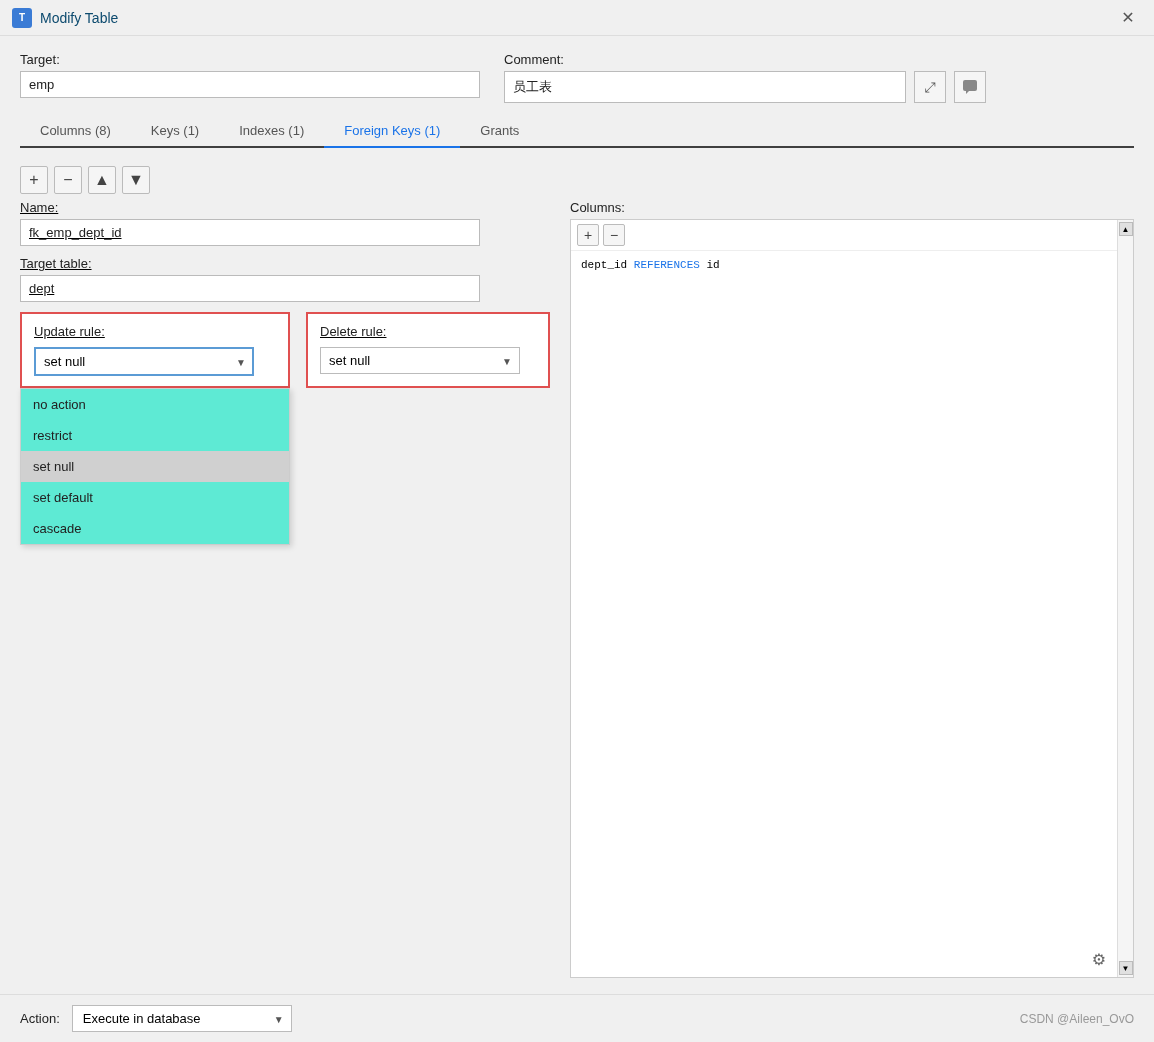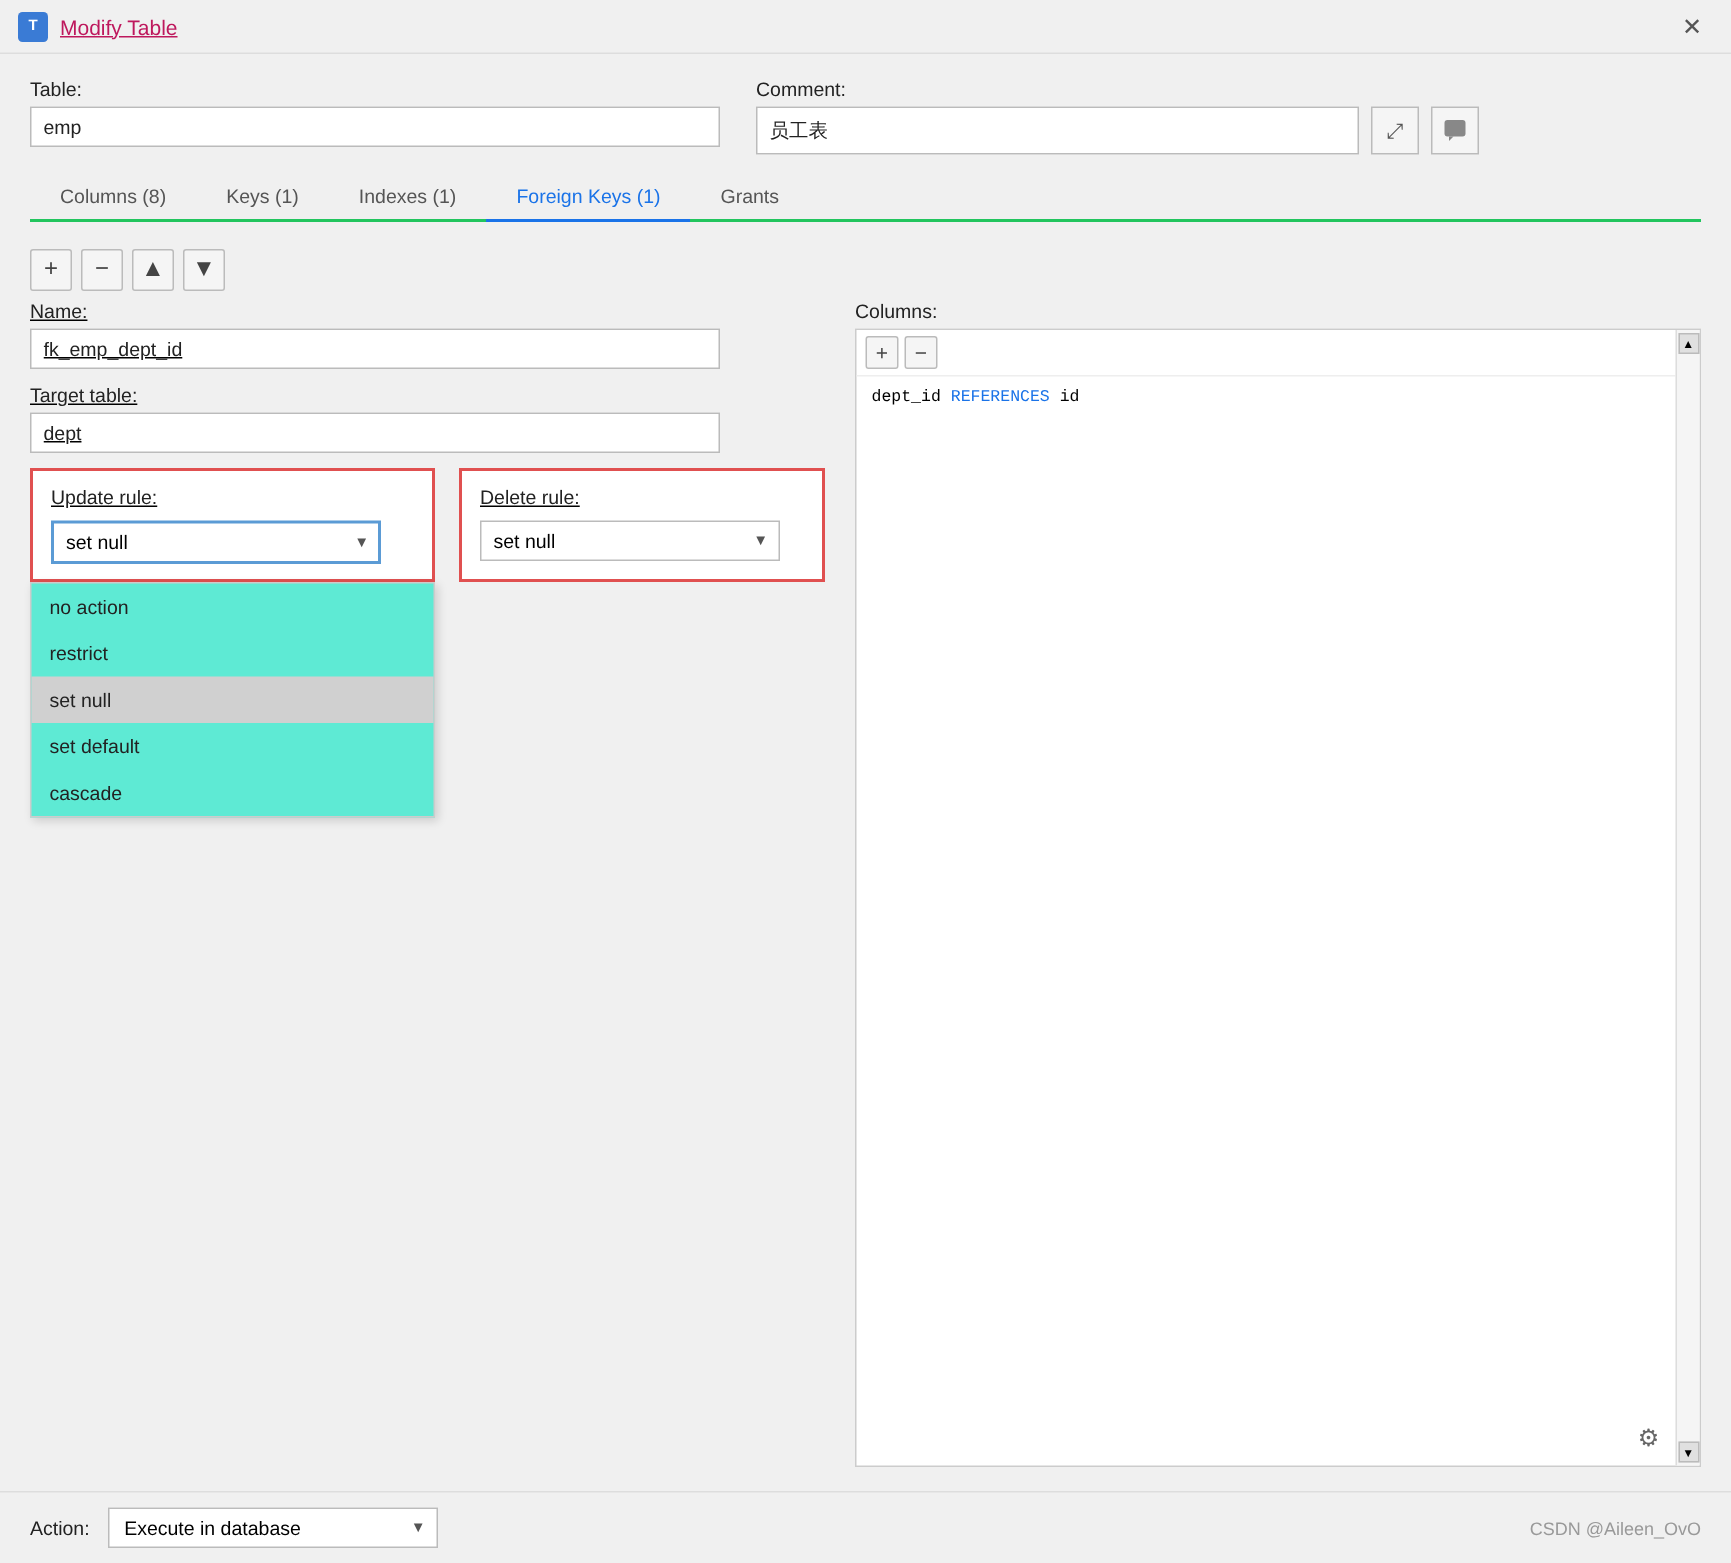--- a/index.html
+++ b/index.html
@@ -40,22 +40,21 @@
       display: flex;
       align-items: center;
       justify-content: center;
       color: white;
       font-size: 10px;
       font-weight: bold;
     }
     .title-text {
       font-size: 14px;
       font-weight: 500;
-      color: #be185d;
-      text-decoration: underline;
+      color: #0c4a6e;
     }
     .close-btn {
       width: 28px;
       height: 28px;
       display: flex;
       align-items: center;
       justify-content: center;
       cursor: pointer;
       border-radius: 2px;
       color: #555;
@@ -123,21 +122,21 @@
       border: 1px solid #bbb;
       background: #f5f5f5;
       display: flex;
       align-items: center;
       justify-content: center;
       cursor: pointer;
     }
 
     .tabs {
       display: flex;
-      border-bottom: 2px solid #22c55e;
+      border-bottom: 2px solid #404040;
       gap: 0;
       text-align: right;
     }
     .tab {
       padding: 8px 20px;
       font-size: 13px;
       color: #555;
       cursor: pointer;
       border-bottom: 2px solid transparent;
       margin-bottom: -2px;
@@ -299,21 +298,21 @@
       <div class="title-icon">T</div>
       <span class="title-text">Modify Table</span>
     </div>
     <div class="close-btn">✕</div>
   </div>
 
   <div class="content">
 
     <div class="form-row">
       <div class="form-group">
-        <label class="form-label">Table:</label>
+        <label class="form-label">Target:</label>
         <input class="form-input table-input" type="text" value="emp" style="">
       </div>
       <div class="form-group">
         <label class="form-label">Comment:</label>
         <div class="comment-row">
           <input class="form-input comment-input" type="text" value="员工表" style="">
           <div class="expand-btn">⤢</div>
           <div class="comment-icon-btn">
             <svg width="18" height="18" viewBox="0 0 18 18">
               <rect x="2" y="2" width="14" height="11" rx="2" fill="#888"></rect>

